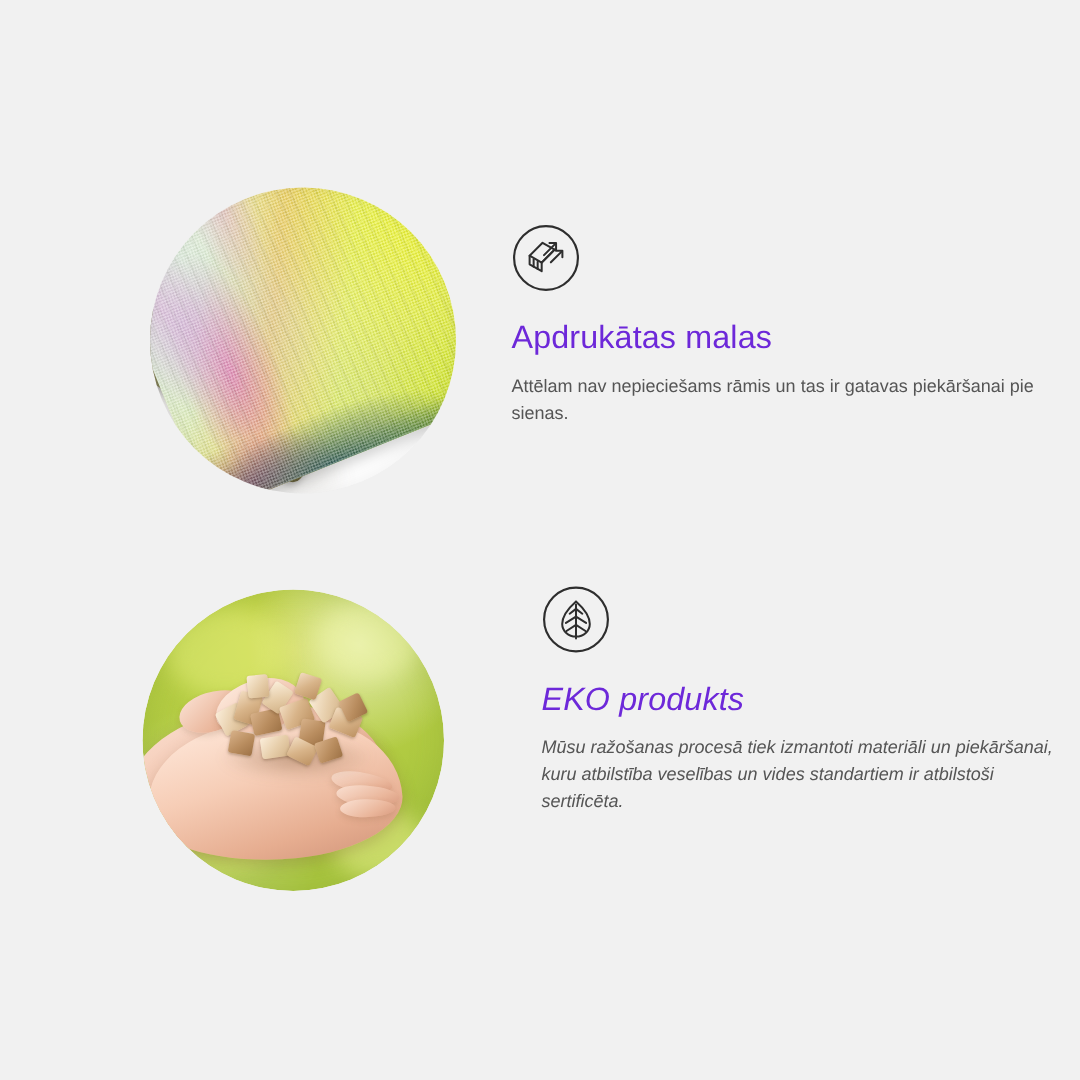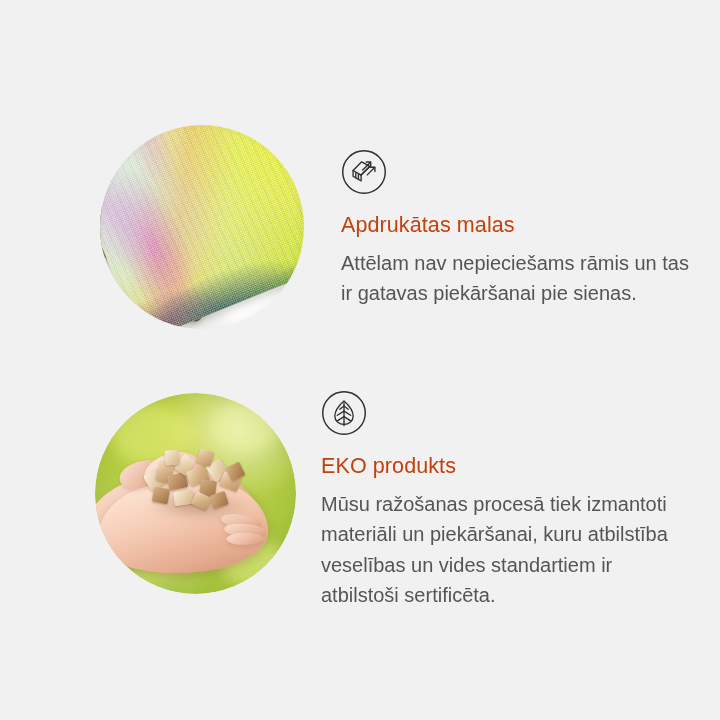--- a/index.html
+++ b/index.html
@@ -32,28 +32,28 @@
   .feature-text {
     position: absolute;
   }
   .feature-icon {
     display: block;
     margin-bottom: 18px;
   }
   .feature-title {
     font-size: 21.5px;
     font-weight: 400;
-    color: #c2410c;
+    color: #6d28d9;
     letter-spacing: 0.1px;
     margin: 0 0 9px 0;
     line-height: 1.2;
     white-space: nowrap;
   }
   .feature-desc {
-    font-size: 20px;
+    font-size: 12px;
     font-weight: 400;
     color: #555555;
     line-height: 1.52;
     margin: 0;
   }
 
   
   #feature-edges .feature-media {
     left: 100px;
     top: 125px;
@@ -67,23 +67,24 @@
   }
 
   
   #feature-eco .feature-media {
     left: 95px;
     top: 393px;
     width: 201px;
     height: 201px;
   }
   #feature-eco .feature-text {
-    left: 321px;
+    left: 361px;
     top: 390px;
     width: 352px;
+    font-style: italic;
   }
 
   
   .canvas-scene {
     position: absolute;
     inset: 0;
     background: #ffffff;
     border-radius: 50%;
   }
   

